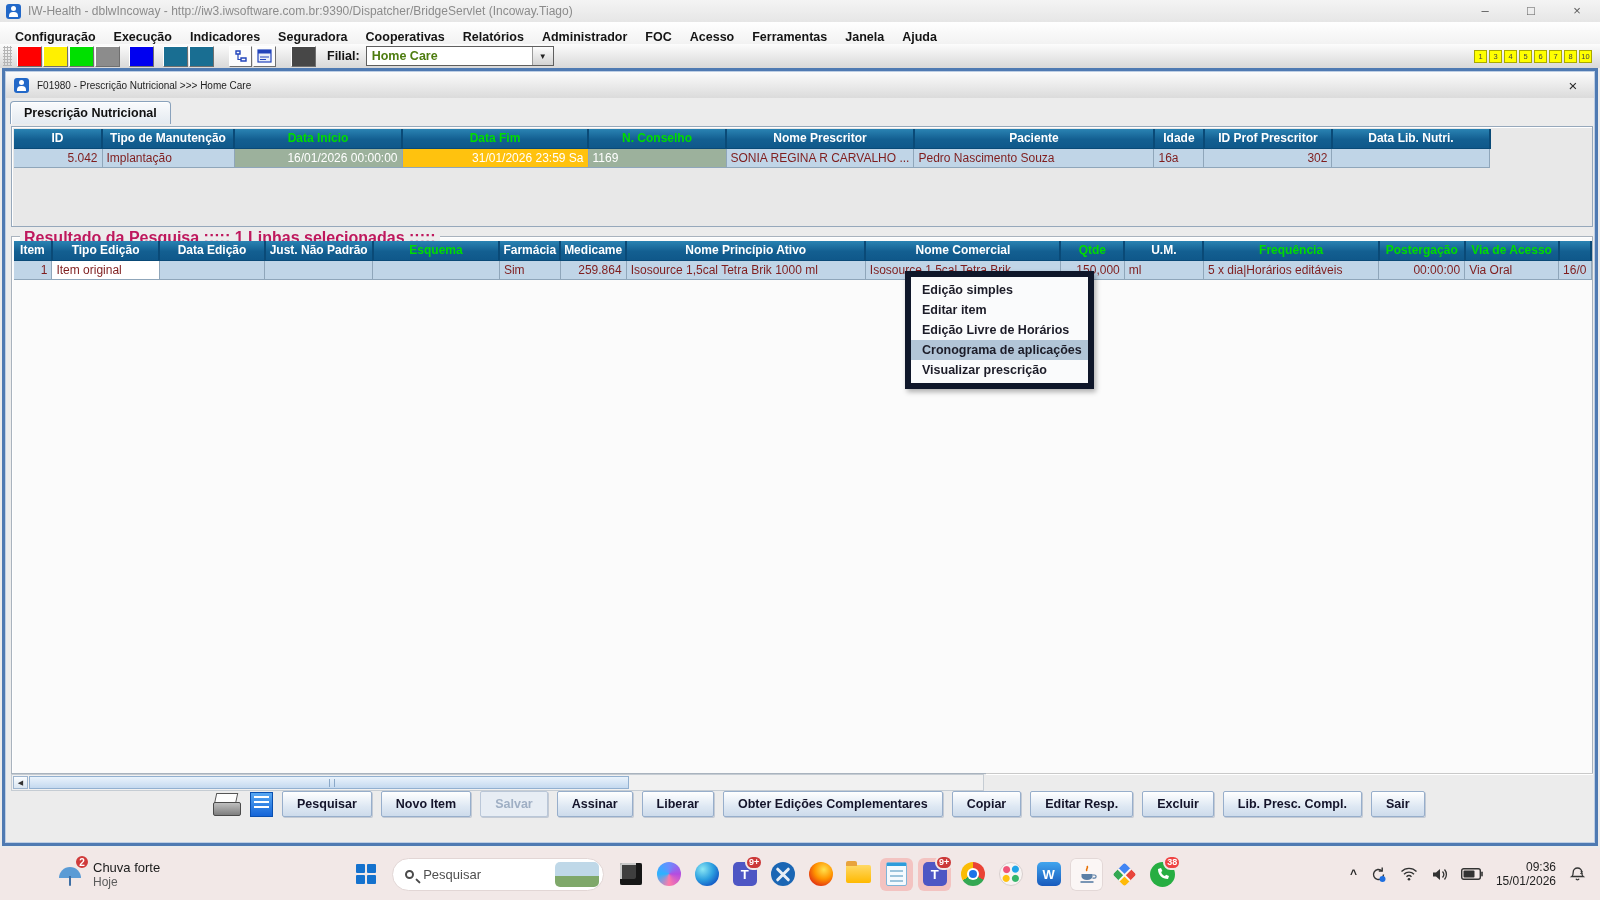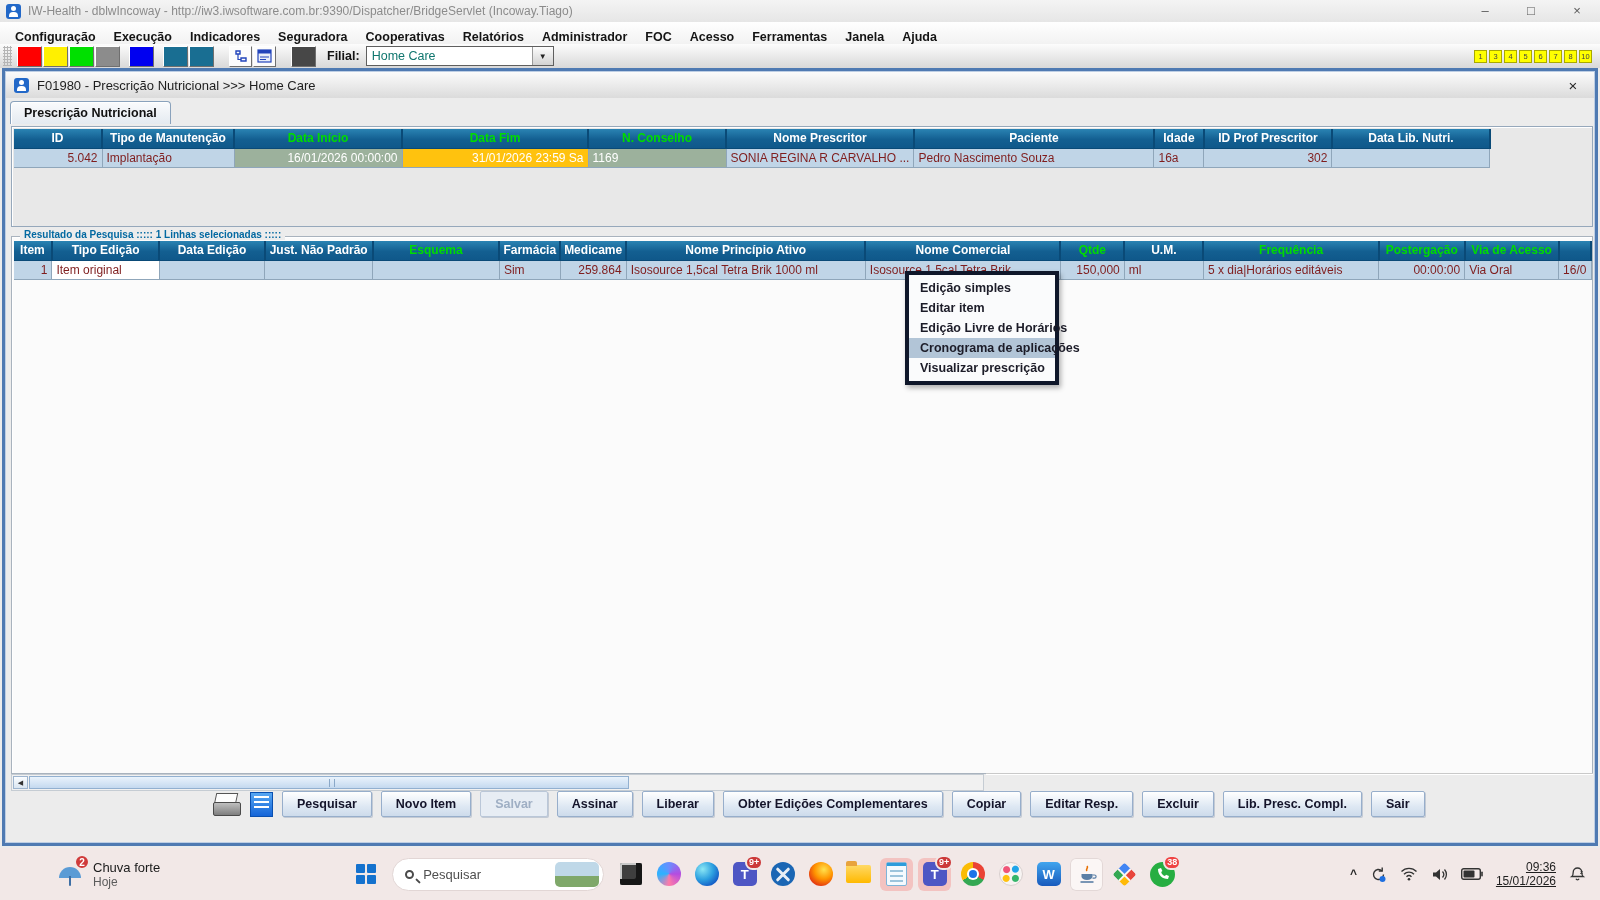--- a/index.html
+++ b/index.html
@@ -28,36 +28,36 @@
   .grip { width:9px; height:20px; margin:0 5px 0 3px; flex:none;
     background-image:radial-gradient(#B5B5B5 1px, transparent 1.2px); background-size:3px 3px; }
   .tb-btn { width:25px; height:21px; flex:none; margin-right:1px;
     border:1px solid; border-color:#FFFFFF #6F6F6F #6F6F6F #FFFFFF; }
   .sp8 { width:8px; flex:none; } .sp14 { width:14px; flex:none; }
   .c-red{background:#FF0000} .c-yellow{background:#FFF000} .c-green{background:#00E000}
   .c-gray{background:#8C8C8C} .c-blue{background:#0000F0} .c-teal{background:#196E92} .c-dark{background:#474747}
   .tb-ic { background:#FCFCFC; display:flex; align-items:center; justify-content:center; width:23px; }
   .filial-label { font-size:12.5px; font-weight:700; color:#141414; margin:0 6px 0 10px; }
   .combo { width:188px; height:20px; background:#FFFFFF; border:1px solid #5F5F5F; display:flex; align-items:stretch; }
-  .combo-text { flex:1; font-size:12.5px; font-weight:400; color:#0f766e; padding:2px 0 0 5px; }
+  .combo-text { flex:1; font-size:12.5px; font-weight:700; color:#4d7c0f; padding:2px 0 0 5px; }
   .combo-arrow { width:21px; border-left:1px solid #9A9A9A; background:linear-gradient(#FDFDFD,#D2D2D2);
     display:flex; align-items:center; justify-content:center; font-size:8px; color:#222; }
   .quick-buttons { margin-left:auto; margin-right:8px; display:flex; gap:2px; }
   .qb { width:13px; height:13px; background:#FFFF00; border:1px solid #A9A900; font-size:7.5px; color:#444;
     display:flex; align-items:center; justify-content:center; }
 
   
   .appwindow { position:absolute; left:2px; top:68px; width:1596px; height:778px;
     border:3px solid #4F7AB2; background:#ECECEC; box-shadow:inset 0 0 0 1px #BDCEE4; }
   .win-titlebar { position:absolute; left:1px; top:1px; right:1px; height:26px;
     background:linear-gradient(#FBFBFB,#DBDBDB); display:flex; align-items:center; padding:0 10px 0 8px; }
   .win-logo { width:15px; height:15px; border-radius:3px; background:#2268C8; position:relative; flex:none; }
   .win-logo::before { content:""; position:absolute; left:5px; top:2px; width:5px; height:5px; background:#fff; border-radius:50%; }
   .win-logo::after  { content:""; position:absolute; left:3px; top:8px; width:9px; height:5px; background:#fff; border-radius:4px 4px 0 0; }
-  .win-title { font-size:13px; color:#1E1E1E; margin-left:8px; }
+  .win-title { font-size:10px; color:#1E1E1E; margin-left:8px; }
   .win-close { margin-left:auto; font-size:15px; color:#2A2A2A; width:22px; text-align:center; }
 
   .tabrow { position:absolute; left:5px; top:30px; height:23px; }
   .tab { display:inline-block; padding:4px 13px 4px; font-size:12.5px; font-weight:700; color:#111;
     background:linear-gradient(#FAFBFD,#E4EAF0); border:1px solid #8AA2BC; border-bottom:none;
     border-radius:4px 4px 0 0; box-shadow:inset 1px 1px 0 #FFFFFF; }
 
   
   .table1-panel { position:absolute; left:6px; top:55px; width:1582px; height:101px;
     border:1px solid #96A8BB; box-shadow:inset 1px 1px 0 #FFFFFF; background:#E8E8E8; padding:2px; }
@@ -69,26 +69,26 @@
   .grid td { height:19px; background:#C0D5E7; color:#7f1d1d; font-size:12px; padding:0 4px;
     border-right:1px solid #8FA6BA; border-bottom:1px solid #8FA6BA; overflow:hidden; white-space:nowrap; }
   td.r { text-align:right; }
   td.sage { background:#9CB19C; color:#FFFFFF; }
   td.amber { background:#FFC20E; color:#FFFFFF; }
   td.white-cell { background:#FFFFFF; }
 
   .groupbox { position:absolute; left:6px; top:165px; width:1582px; height:538px;
     border:1px solid #A9B3BE; box-shadow:inset 1px 1px 0 #FFFFFF; background:#FBFBFB; }
   .group-label { position:absolute; top:-8px; left:8px; background:#ECECEC; padding:0 4px;
-    font-size:10px; font-weight:700; color:#0369a1; white-space:nowrap; }
+    font-size:16px; font-weight:700; color:#be185d; white-space:nowrap; }
   .t2wrap { position:absolute; left:2px; top:4px; }
 
   
-  .ctxmenu { position:absolute; left:900px; top:200px; width:154px; background:#FAFBFC;
-    border:4px solid #0f172a; box-shadow:2px 3px 5px rgba(0,0,0,.3); padding:3px 0; z-index:50; }
+  .ctxmenu { position:absolute; left:900px; top:200px; width:189px; background:#FAFBFC;
+    border:6px solid #0f172a; box-shadow:2px 3px 5px rgba(0,0,0,.3); padding:3px 0; z-index:50; }
   .ctx-item { height:20px; line-height:20px; padding:0 11px; font-size:12.5px; font-weight:700; color:#1C1C28; white-space:nowrap; }
   .ctx-item.hl { background:#B2C5D7; }
 
   
   .hscroll { position:absolute; left:6px; top:703px; width:973px; height:17px;
     background:#F1F1F1; border:1px solid #C5CCD3; }
   .hs-arrow { position:absolute; left:1px; top:1px; width:15px; height:13px;
     background:linear-gradient(#FBFDFF,#D9E5F1); border:1px solid #9DB4CE;
     font-size:7px; color:#333; display:flex; align-items:center; justify-content:center; }
   .hs-thumb { position:absolute; left:17px; top:1px; width:600px; height:13px;
@@ -181,21 +181,21 @@
   .ico-office { width:17px; height:17px; transform:rotate(45deg); border-radius:3px;
     background:
       linear-gradient(#FBF6F5,#FBF6F5) 50% 0/2px 100% no-repeat,
       linear-gradient(#FBF6F5,#FBF6F5) 0 50%/100% 2px no-repeat,
       conic-gradient(#E8453C 0 25%, #FFBA08 0 50%, #34A853 0 75%, #4285F4 0 100%); }
   .ico-wa { width:25px; height:25px; border-radius:50%; background:#27AE42; display:flex;
     align-items:center; justify-content:center; }
   .tray { margin-left:auto; display:flex; align-items:center; gap:13px; padding-right:14px; }
   .tray svg { display:block; }
   .chev { font-size:12px; color:#2A2A2A; font-weight:700; }
-  .clock { text-align:right; font-size:12px; color:#1F1F1F; line-height:14px;text-decoration:underline; }
+  .clock { text-align:right; font-size:12px; color:#1F1F1F; line-height:14px; }
 </style>
 </head>
 <body>
 
 <div class="screen">
 
   <div class="titlebar">
     <span class="app-logo"></span>
     <span class="title-text">IW-Health - dblwIncoway - http://iw3.iwsoftware.com.br:9390/Dispatcher/BridgeServlet (Incoway.Tiago)</span>
     <div class="win-controls">

